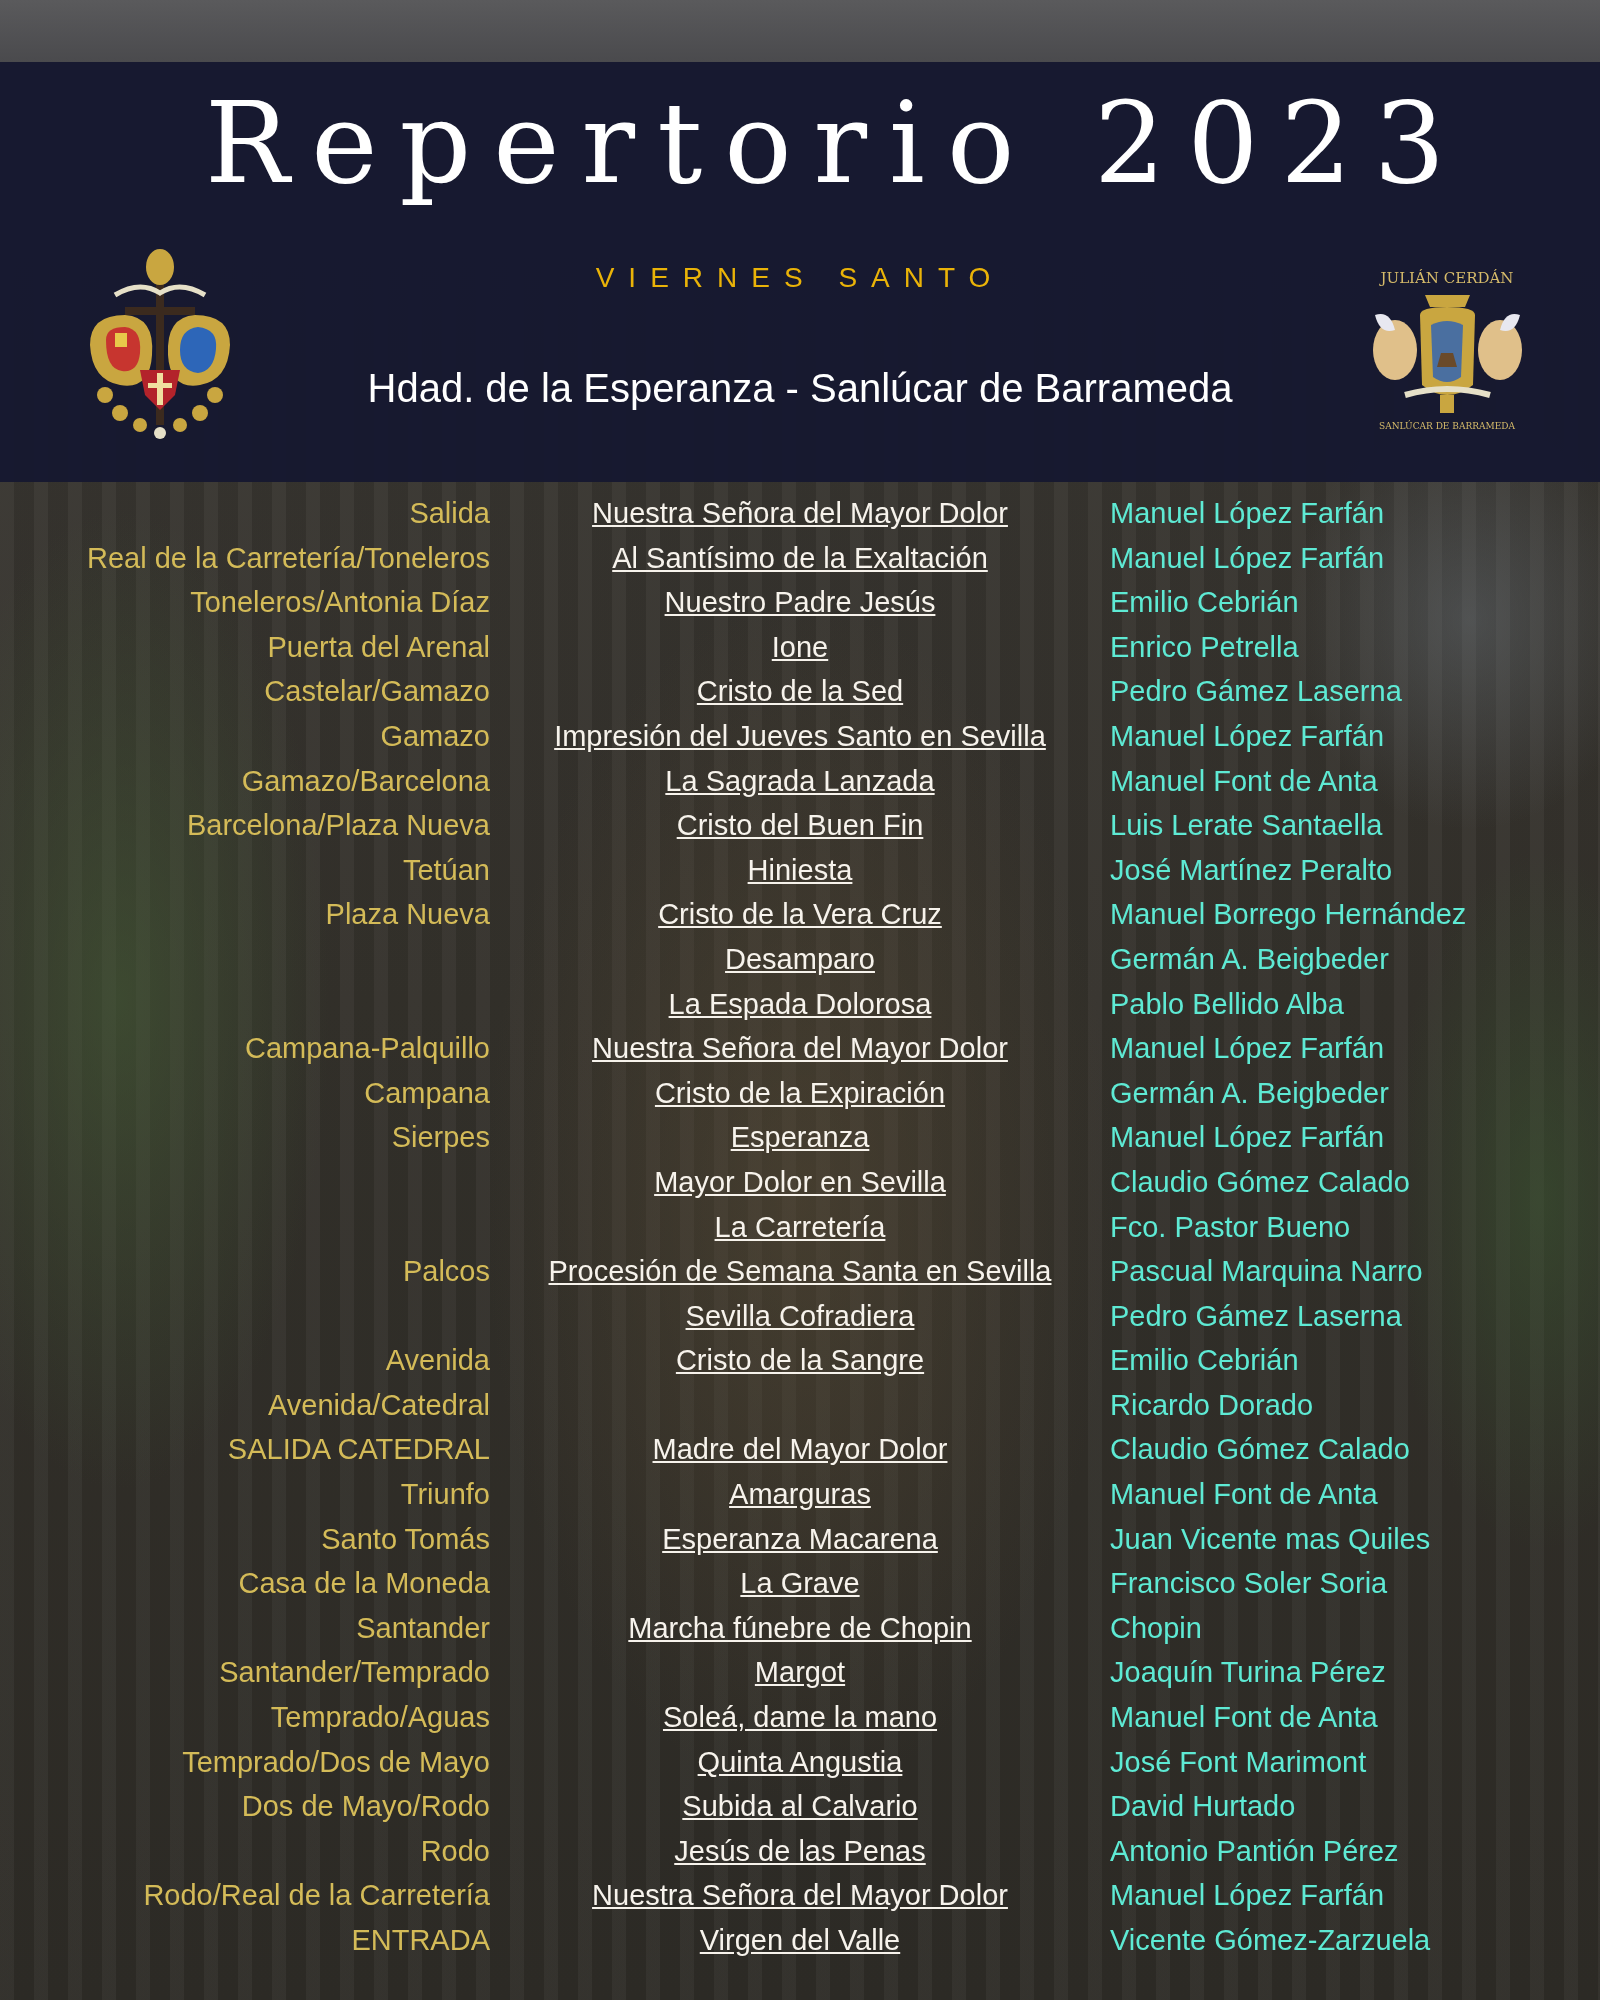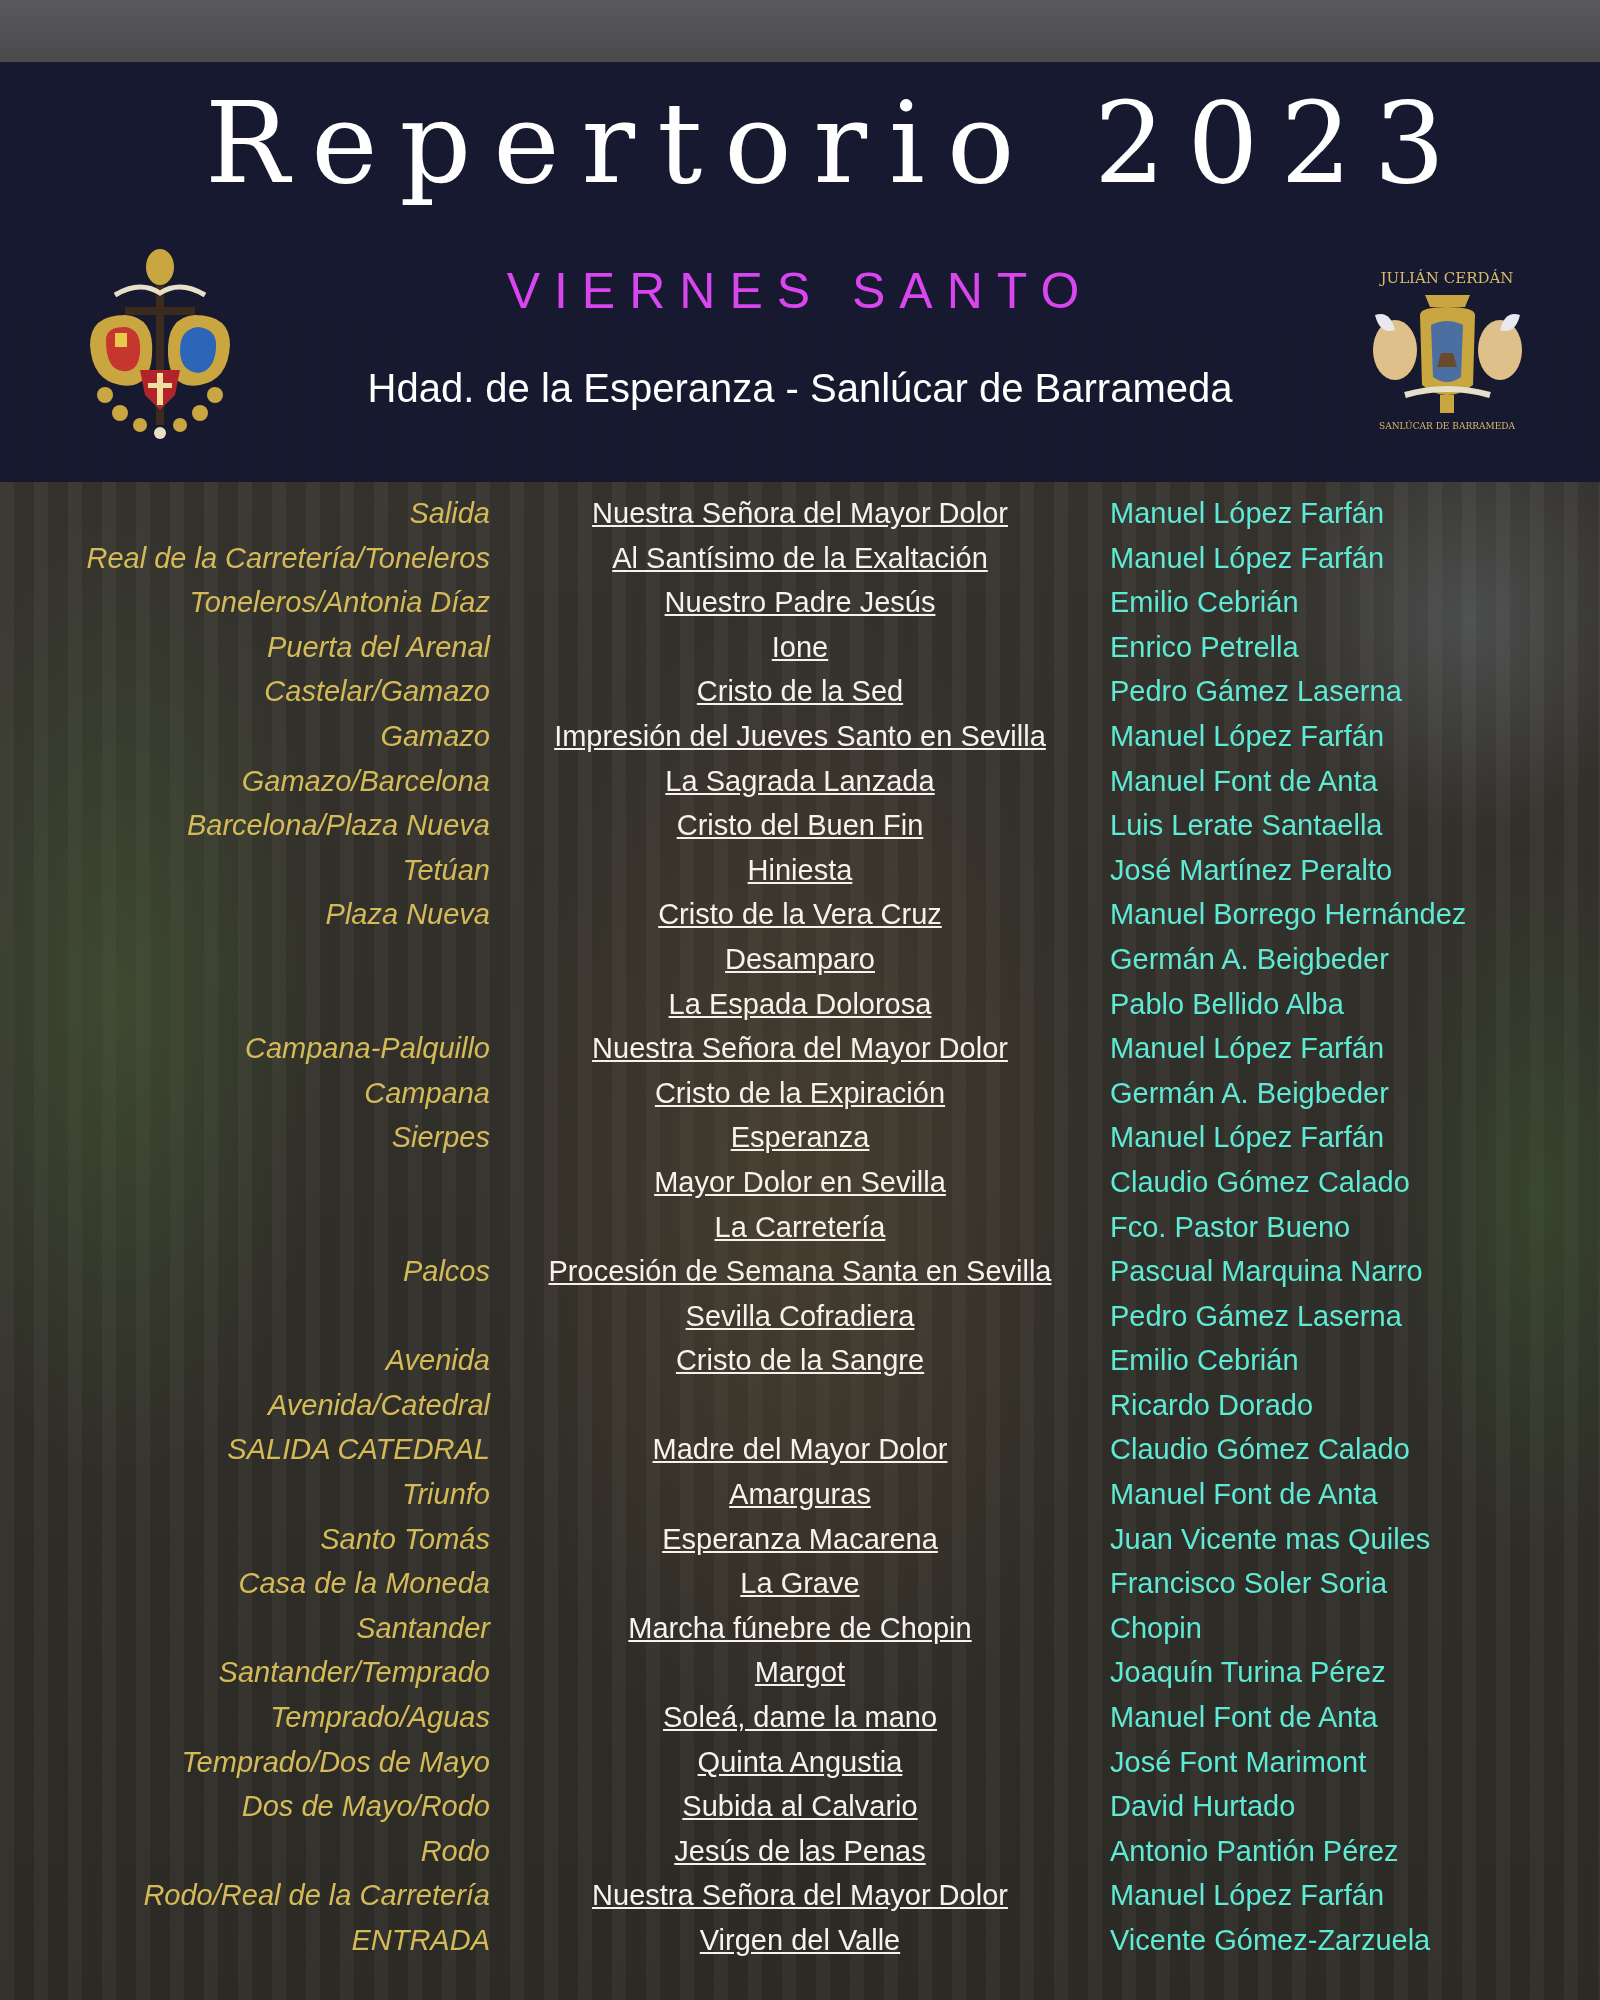--- a/index.html
+++ b/index.html
@@ -28,38 +28,38 @@
   }
   .title {
     position: absolute; left: 0; width: 1600px; top: 78px;
     text-align: center; color: #ffffff;
     font-family: "DejaVu Serif", serif; font-size: 112px; letter-spacing: 22px;
     line-height: 130px;
     padding-left: 36px;
   }
   .subtitle {
     position: absolute; left: 0; width: 1600px; top: 262px;
-    text-align: center; color: #d946ef;
-    font-family: "Liberation Sans", sans-serif; font-size: 50px; letter-spacing: 14px;
+    text-align: center; color: #eab308;
+    font-family: "Liberation Sans", sans-serif; font-size: 28px; letter-spacing: 14px;
   }
   .hdad {
     position: absolute; left: 0; width: 1600px; top: 366px;
     text-align: center; color: #ffffff;
     font-family: "Liberation Sans", sans-serif; font-size: 40px;
   }
   .crest { position: absolute; }
   .crest-left { left: 80px; top: 245px; width: 160px; height: 195px; }
   .crest-right { left: 1365px; top: 255px; width: 165px; height: 180px; }
   .rows { position: absolute; left: 0; top: 495px; width: 1600px; }
   .row { position: relative; height: 44.6px; }
   .loc, .march, .composer {
     position: absolute; top: 0; white-space: nowrap;
     font-family: "Liberation Sans", sans-serif; font-size: 29px; line-height: 36px;
   }
-  .loc { right: 1110px; text-align: right; color: #d4bb58; font-style: italic; }
+  .loc { right: 1110px; text-align: right; color: #d4bb58; }
   .march { left: 500px; width: 600px; text-align: center; color: #f7f3ec; text-decoration: underline; }
   .composer { left: 1110px; color: #5eead4; }
 </style>
 </head>
 <body>
 
 <div class="bg"></div>
 <div class="topstrip"></div>
 
 <div class="header"></div>

